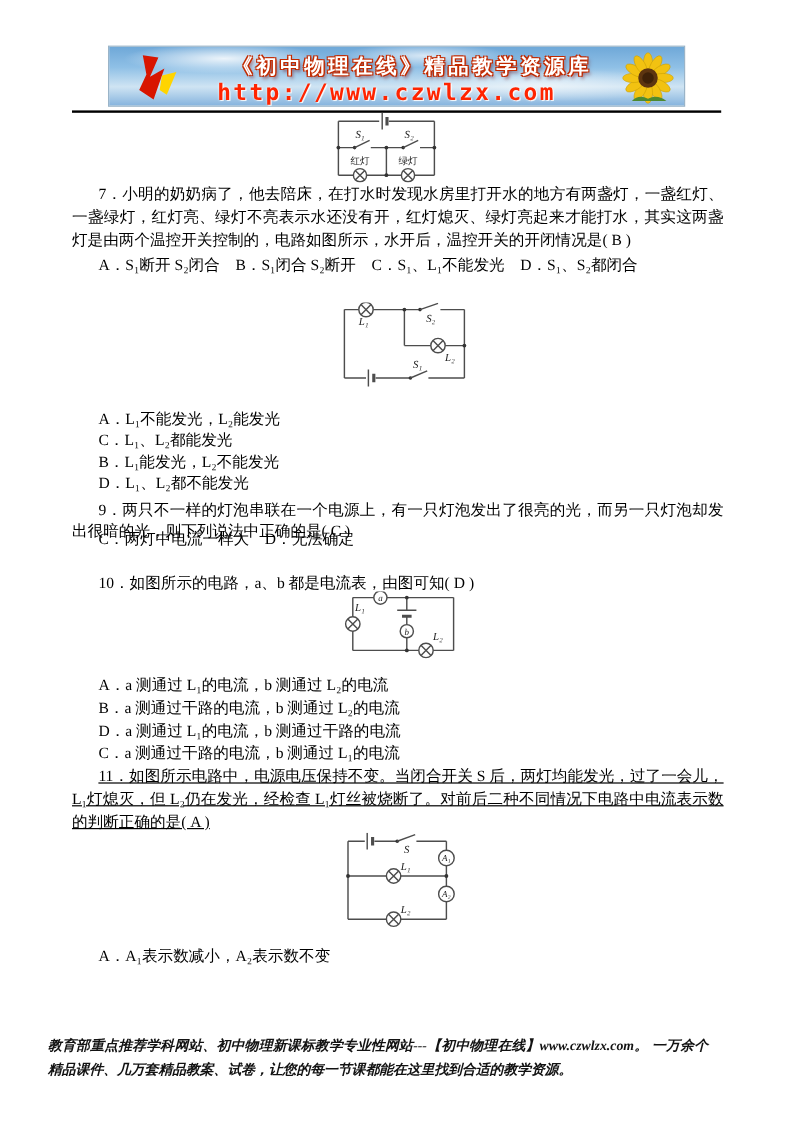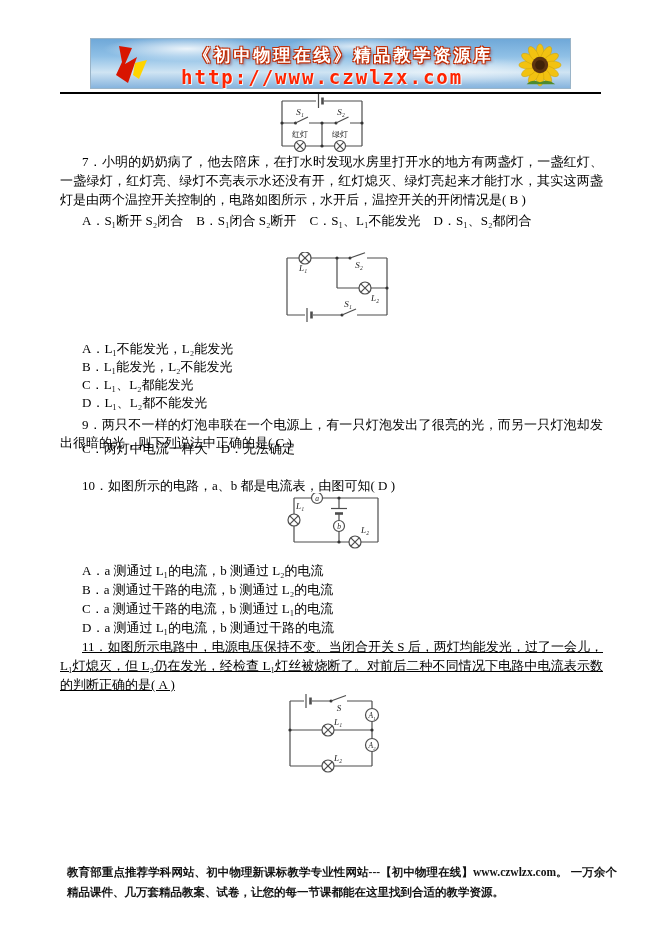--- a/index.html
+++ b/index.html
@@ -57,22 +57,22 @@
   .circ .lampc  { fill:#ffffff; stroke:#4d4d4d; stroke-width:1.2; }
   .circ .dot    { fill:#333; stroke:none; }
   .circ text    { stroke:none; fill:#222;
                   font-family:"Liberation Serif","DejaVu Serif",serif; }
   .circ .lbl    { font-size:9px; font-style:italic; }
   .circ .cn     { font-size:8px; font-style:normal; }
   .circ .meter  { font-size:7.5px; font-style:italic; }
 
   
   .footer {
-    left:67px; top:862px; width:550px; line-height:20px;
-    font-size:11.5px; font-weight:bold; color:#121212; text-align:justify;
+    left:40px; top:862px; width:550px; line-height:20px;
+    font-size:11.5px; font-weight:bold; color:#121212; text-align:justify;font-style:italic;
   }
 </style>
 </head>
 <body>
 
 <div class="page">
 
   <div class="abs banner">
     <svg class="banner-logo" width="46" height="45" viewBox="0 0 46 45">
       <path d="M10 4 L23 6 L16 22 L28 15 L19 41 L7 33 L13 20 Z" fill="#d81500"></path>
@@ -166,22 +166,22 @@
       <path class="wire" d="M57,63 L71,57"></path>
     </g>
     <text class="lbl" x="18" y="19" text-anchor="middle">L₁</text>
     <text class="lbl" x="74" y="16" text-anchor="middle">S₂</text>
     <text class="lbl" x="90" y="49" text-anchor="middle">L₂</text>
     <text class="lbl" x="63" y="55" text-anchor="middle">S₁</text>
   </svg>
 
   <div class="abs optlist" style="top:340px;">
     <div>A．L₁不能发光，L₂能发光</div>
+    <div>C．L₁、L₂都能发光</div>
     <div>B．L₁能发光，L₂不能发光</div>
-    <div>C．L₁、L₂都能发光</div>
     <div>D．L₁、L₂都不能发光</div>
   </div>
 
   <p class="abs para" style="top:404px; line-height:18px;margin-top:12px;">9．两只不一样的灯泡串联在一个电源上，有一只灯泡发出了很亮的光，而另一只灯泡却发出很暗的光，则下列说法中正确的是( C )</p>
   <div class="abs optlist" style="top:440px;">
     <div>C．两灯中电流一样大　D．无法确定</div>
   </div>
 
   <p class="abs para" style="top:476px;">10．如图所示的电路，a、b 都是电流表，由图可知( D )</p>
 
@@ -210,22 +210,22 @@
       <circle class="lampc" cx="68" cy="49" r="6"></circle>
       <path class="wire" d="M63.8,44.8 L72.2,53.2 M63.8,53.2 L72.2,44.8"></path>
     </g>
     <text class="lbl" x="13" y="16" text-anchor="middle">L₁</text>
     <text class="lbl" x="78" y="40" text-anchor="middle">L₂</text>
   </svg>
 
   <div class="abs optlist wide" style="top:561px;">
     <div>A．a 测通过 L₁的电流，b 测通过 L₂的电流</div>
     <div>B．a 测通过干路的电流，b 测通过 L₂的电流</div>
+    <div>D．a 测通过 L₁的电流，b 测通过干路的电流</div>
     <div>C．a 测通过干路的电流，b 测通过 L₁的电流</div>
-    <div>D．a 测通过 L₁的电流，b 测通过干路的电流</div>
   </div>
 
   <p class="abs para" style="top:637px;text-decoration:underline;">11．如图所示电路中，电源电压保持不变。当闭合开关 S 后，两灯均能发光，过了一会儿，L₁灯熄灭，但 L₂仍在发光，经检查 L₁灯丝被烧断了。对前后二种不同情况下电路中电流表示数的判断正确的是( A )</p>
 
   <svg class="abs circ" style="left:286px; top:694px;" width="94" height="82" viewBox="0 0 94 82">
     <path class="wire" d="M4,7 H18 M26,7 H44 M61,7 H86 M4,7 V72 M86,7 V72 M4,72 H86 M4,36 H86"></path>
     <g>
       <path class="wire" d="M20,0 V14"></path>
       <path class="thick" d="M24.5,3.5 V10.5"></path>
     </g>
@@ -249,16 +249,17 @@
     </g>
     <g>
       <circle class="lampc" cx="42" cy="72" r="6"></circle>
       <path class="wire" d="M37.8,67.8 L46.2,76.2 M37.8,76.2 L46.2,67.8"></path>
     </g>
     <text class="lbl" x="53" y="17" text-anchor="middle">S</text>
     <text class="lbl" x="52" y="31" text-anchor="middle">L₁</text>
     <text class="lbl" x="52" y="67" text-anchor="middle">L₂</text>
   </svg>
 
+  <div class="abs optline" style="top:787px;">A．A₁表示数减小，A₂表示数不变</div>
 
   <p class="abs footer">教育部重点推荐学科网站、初中物理新课标教学专业性网站---【初中物理在线】www.czwlzx.com。 一万余个精品课件、几万套精品教案、试卷，让您的每一节课都能在这里找到合适的教学资源。</p>
 
 </div>
 
 </body></html>

